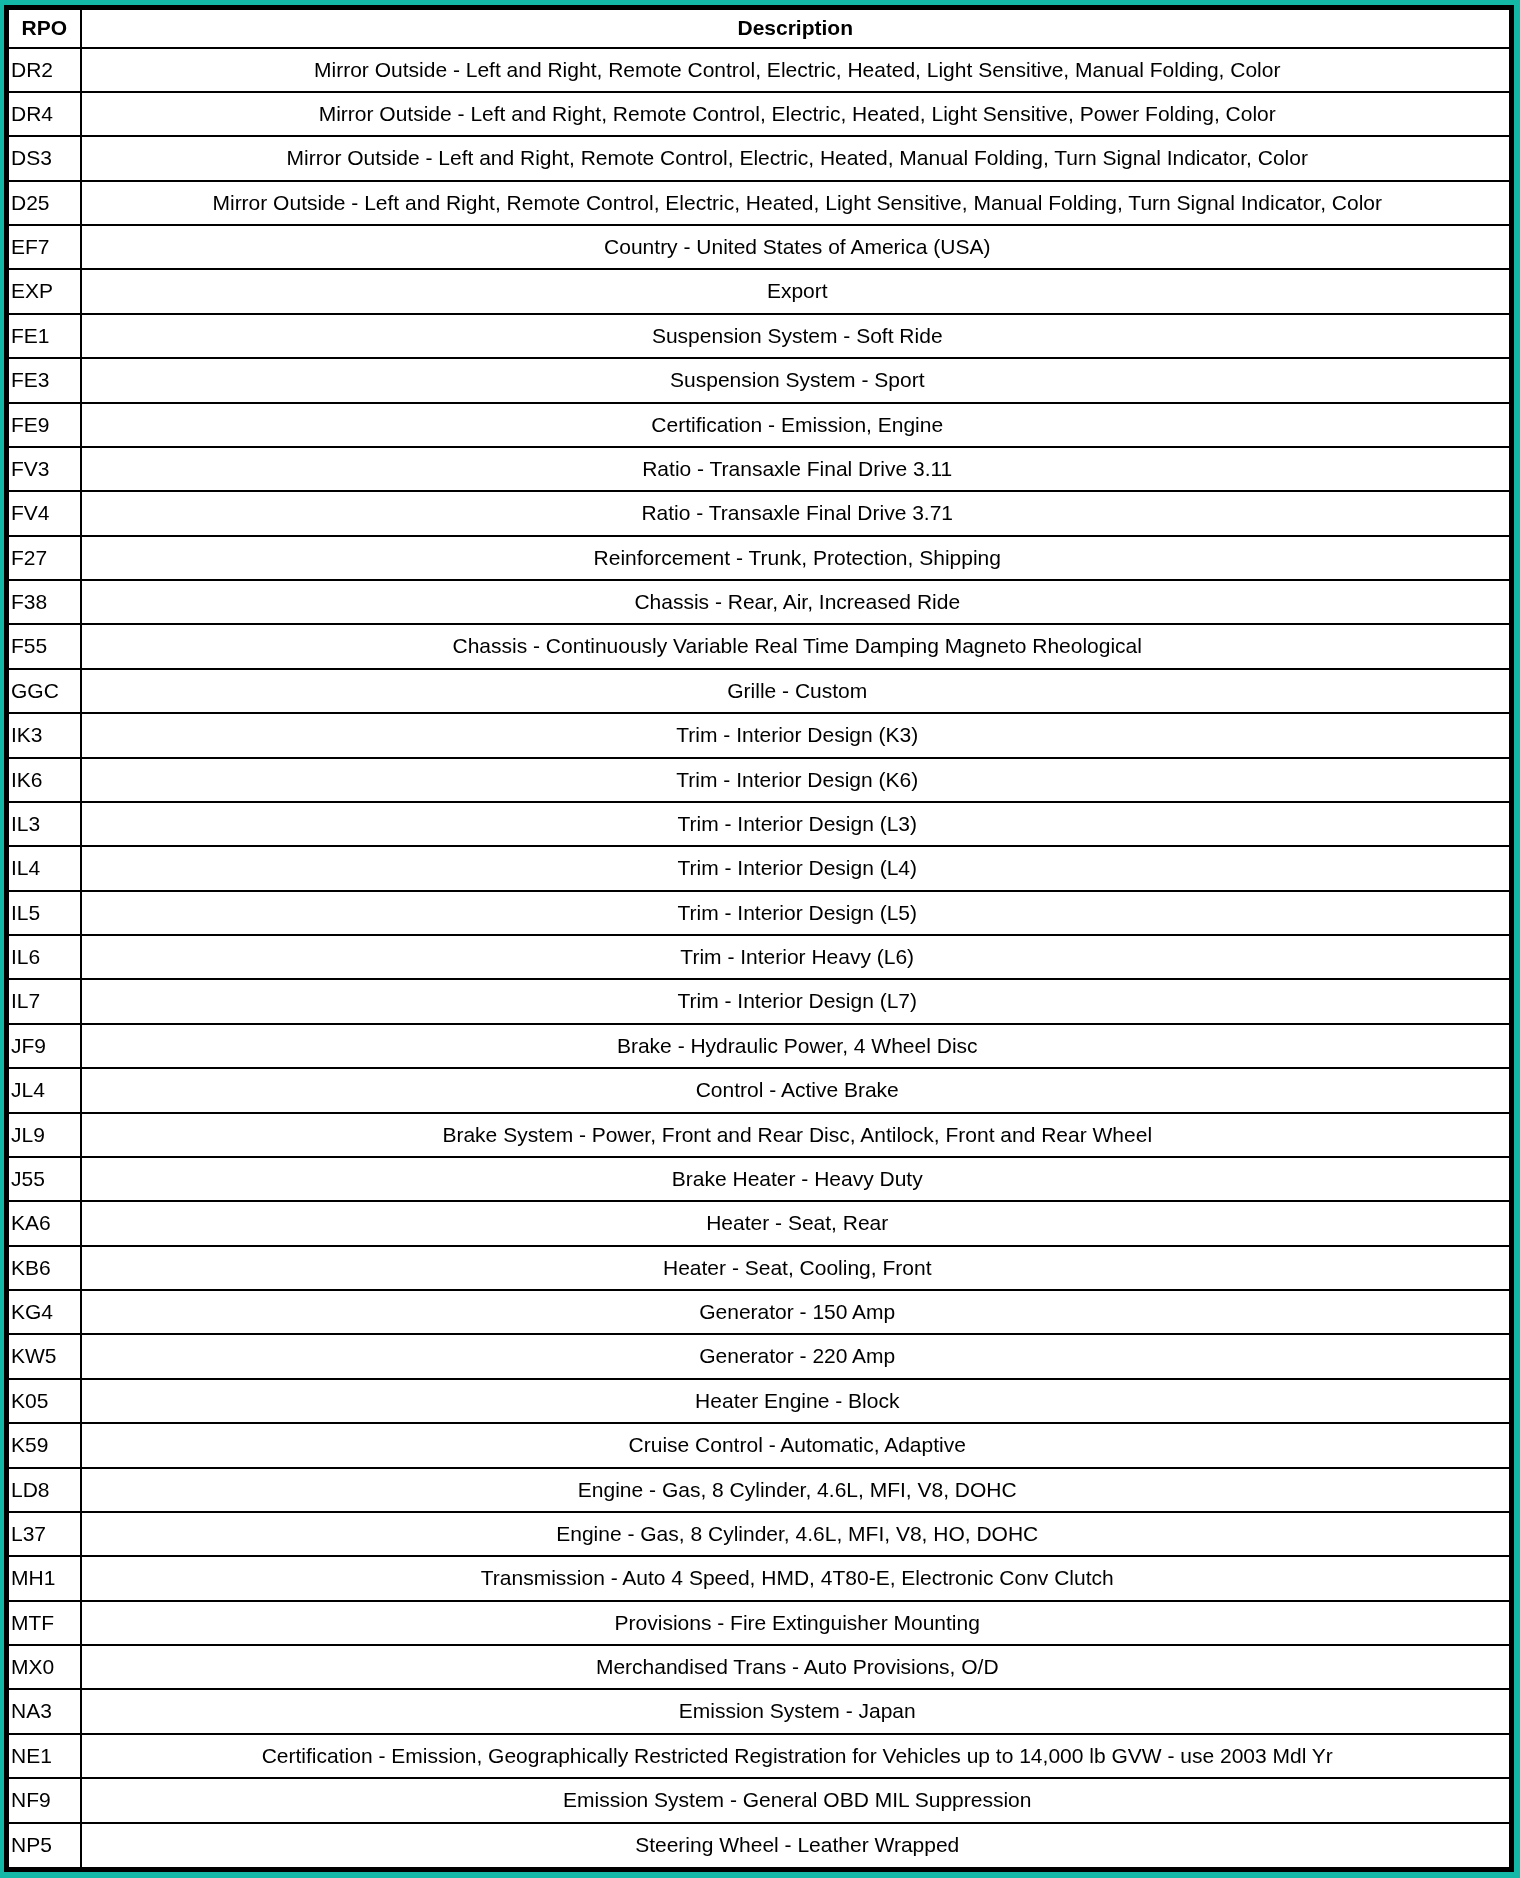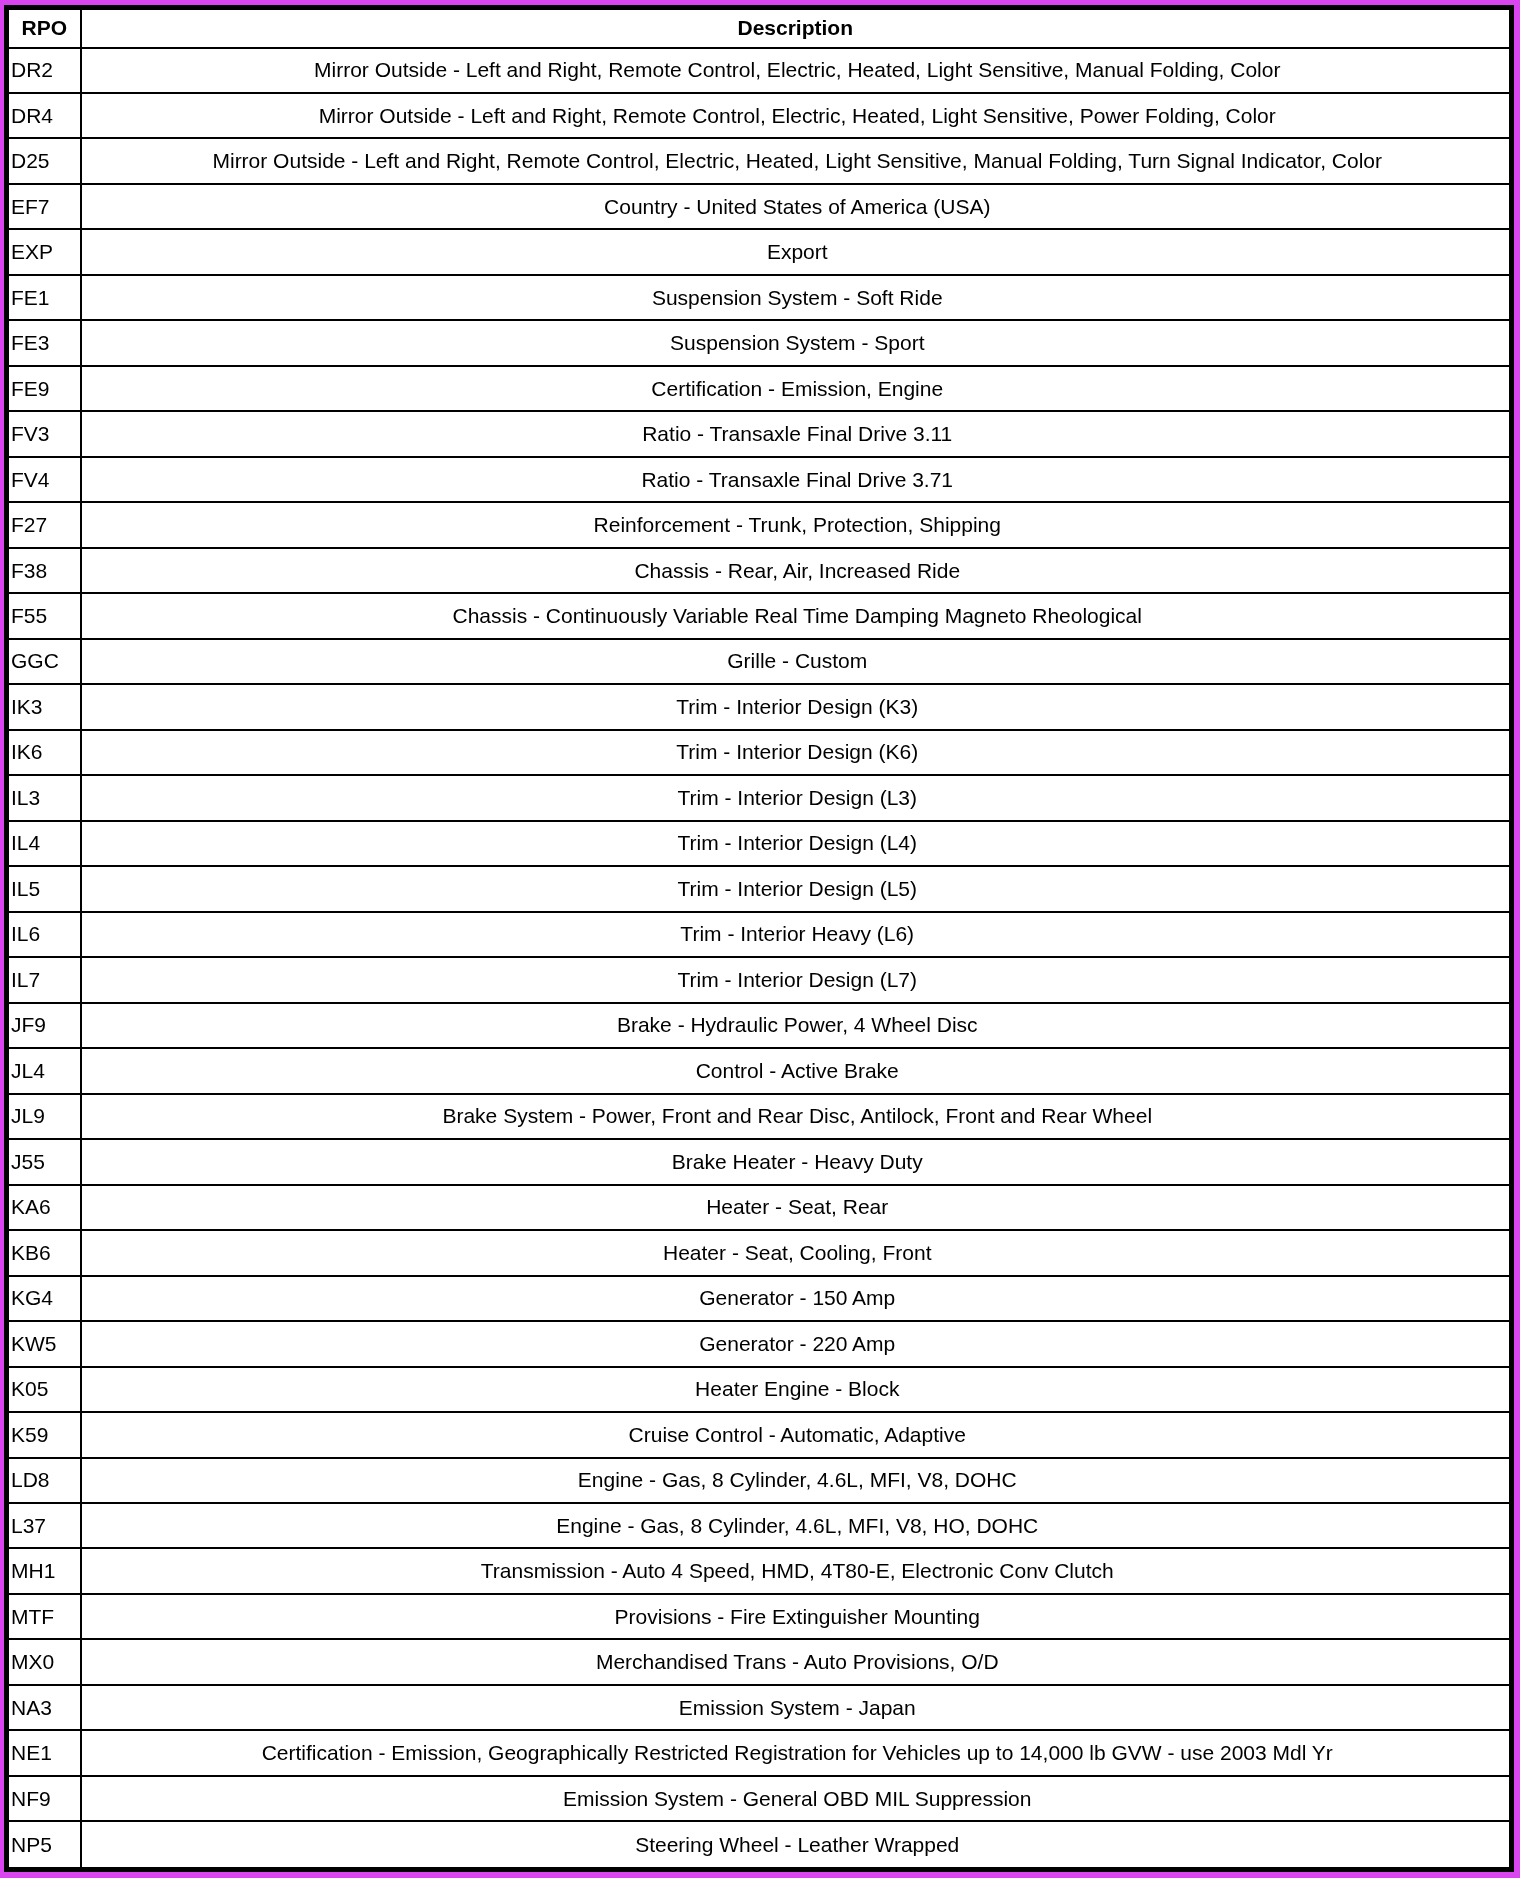--- a/index.html
+++ b/index.html
@@ -11,21 +11,21 @@
     width: 1520px;
     height: 1878px;
     font-family: "Liberation Sans", sans-serif;
     color: #000000;
   }
   .page {
     width: 1520px;
     height: 1878px;
     box-sizing: border-box;
     padding: 5px 6px 6px 4px;
-    background: #d946ef;
+    background: #14b8a6;
   }
   table.rpo-table {
     width: 100%;
     height: 100%;
     border-collapse: collapse;
     table-layout: fixed;
     background: #ffffff;
   }
   table.rpo-table th,
   table.rpo-table td {
@@ -77,20 +77,24 @@
   <tr>
     <td class="rpo-cell">DR2</td>
     <td class="desc-cell">Mirror Outside - Left and Right, Remote Control, Electric, Heated, Light Sensitive, Manual Folding, Color</td>
   </tr>
 
   <tr>
     <td class="rpo-cell">DR4</td>
     <td class="desc-cell">Mirror Outside - Left and Right, Remote Control, Electric, Heated, Light Sensitive, Power Folding, Color</td>
   </tr>
 
+  <tr>
+    <td class="rpo-cell">DS3</td>
+    <td class="desc-cell">Mirror Outside - Left and Right, Remote Control, Electric, Heated, Manual Folding, Turn Signal Indicator, Color</td>
+  </tr>
 
   <tr>
     <td class="rpo-cell">D25</td>
     <td class="desc-cell">Mirror Outside - Left and Right, Remote Control, Electric, Heated, Light Sensitive, Manual Folding, Turn Signal Indicator, Color</td>
   </tr>
 
 
   <tr>
     <td class="rpo-cell">EF7</td>
     <td class="desc-cell">Country - United States of America (USA)</td>

